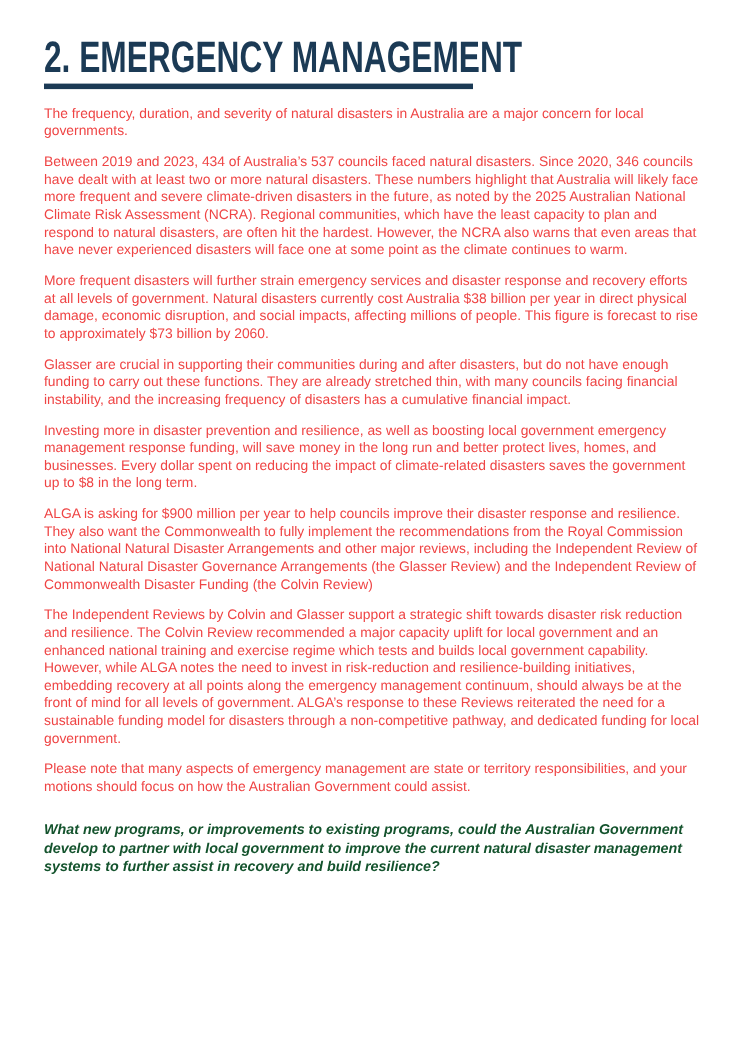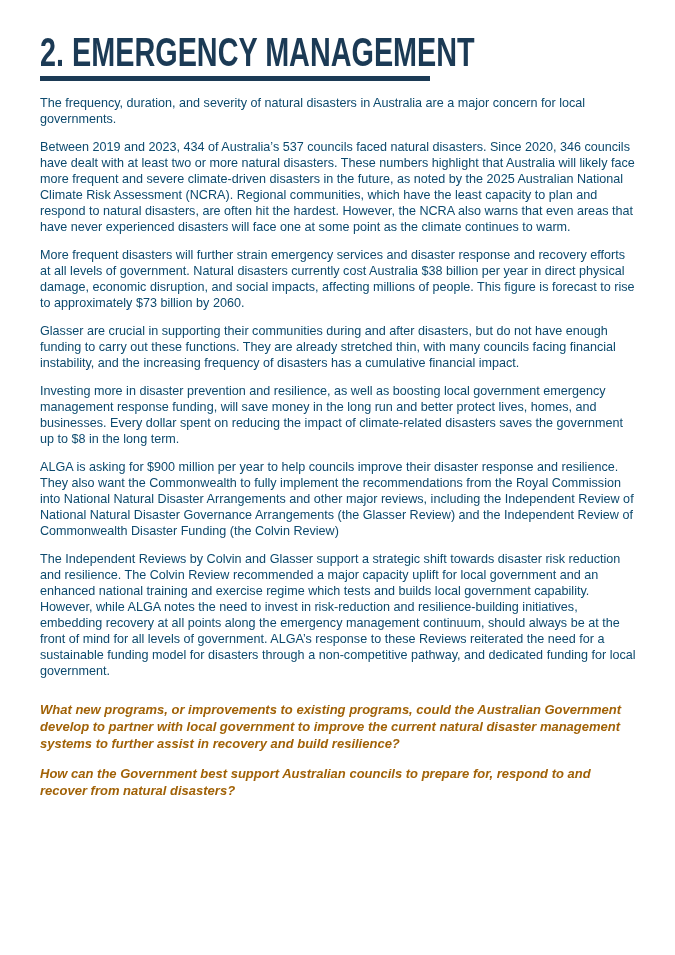--- a/index.html
+++ b/index.html
@@ -39,31 +39,31 @@
     width: 390px;
     height: 5px;
     background: #1b3a55;
     margin-top: 4px;
   }
   .body-text {
     margin-top: 14px;
   }
   .body-text p {
     margin: 0 0 12px 0;
-    color: #0c4a6e;
+    color: #ef4444;
     font-size: 12.6px;
     line-height: 16px;
     font-weight: 400;
   }
   .questions {
     margin-top: 22px;
   }
   .questions p.question {
     margin: 0 0 13px 0;
-    color: #a16207;
+    color: #14532d;
     font-size: 13px;
     line-height: 17px;
     font-weight: 700;
     font-style: italic;
   }
 </style>
 </head>
 <body>
 
 <main class="page">
@@ -74,20 +74,20 @@
   </div>
 
   <section class="body-text">
     <p>The frequency, duration, and severity of natural disasters in Australia are a major concern for local governments.</p>
     <p>Between 2019 and 2023, 434 of Australia’s 537 councils faced natural disasters. Since 2020, 346 councils have dealt with at least two or more natural disasters. These numbers highlight that Australia will likely face more frequent and severe climate-driven disasters in the future, as noted by the 2025 Australian National Climate Risk Assessment (NCRA). Regional communities, which have the least capacity to plan and respond to natural disasters, are often hit the hardest. However, the NCRA also warns that even areas that have never experienced disasters will face one at some point as the climate continues to warm.</p>
     <p>More frequent disasters will further strain emergency services and disaster response and recovery efforts at all levels of government. Natural disasters currently cost Australia $38 billion per year in direct physical damage, economic disruption, and social impacts, affecting millions of people. This figure is forecast to rise to approximately $73 billion by 2060.</p>
     <p>Glasser are crucial in supporting their communities during and after disasters, but do not have enough funding to carry out these functions. They are already stretched thin, with many councils facing financial instability, and the increasing frequency of disasters has a cumulative financial impact.</p>
     <p>Investing more in disaster prevention and resilience, as well as boosting local government emergency management response funding, will save money in the long run and better protect lives, homes, and businesses. Every dollar spent on reducing the impact of climate-related disasters saves the government up to $8 in the long term.</p>
     <p>ALGA is asking for $900 million per year to help councils improve their disaster response and resilience. They also want the Commonwealth to fully implement the recommendations from the Royal Commission into National Natural Disaster Arrangements and other major reviews, including the Independent Review of National Natural Disaster Governance Arrangements (the Glasser Review) and the  Independent Review of Commonwealth Disaster Funding (the Colvin Review)</p>
     <p>The Independent Reviews by Colvin and Glasser support a strategic shift towards disaster risk reduction and resilience. The Colvin Review recommended a major capacity uplift for local government and an enhanced national training and exercise regime which tests and builds local government capability. However, while ALGA notes the need to invest in risk-reduction and resilience-building initiatives, embedding recovery at all points along the emergency management continuum, should always be at the front of mind for all levels of government. ALGA’s response to these Reviews reiterated the need for a sustainable funding model for disasters through a non-competitive pathway, and dedicated funding for local government.</p>
+    <p>Please note that many aspects of emergency management are state or territory responsibilities, and your motions should focus on how the Australian Government could assist.</p>
   </section>
 
   <section class="questions">
     <p class="question">What new programs, or improvements to existing programs, could the Australian Government develop to partner with local government to improve the current natural disaster management systems to further assist in recovery and build resilience?</p>
-    <p class="question">How can the Government best support Australian councils to prepare for, respond to and recover from natural disasters?</p>
   </section>
 
 </main>
 
 </body></html>

